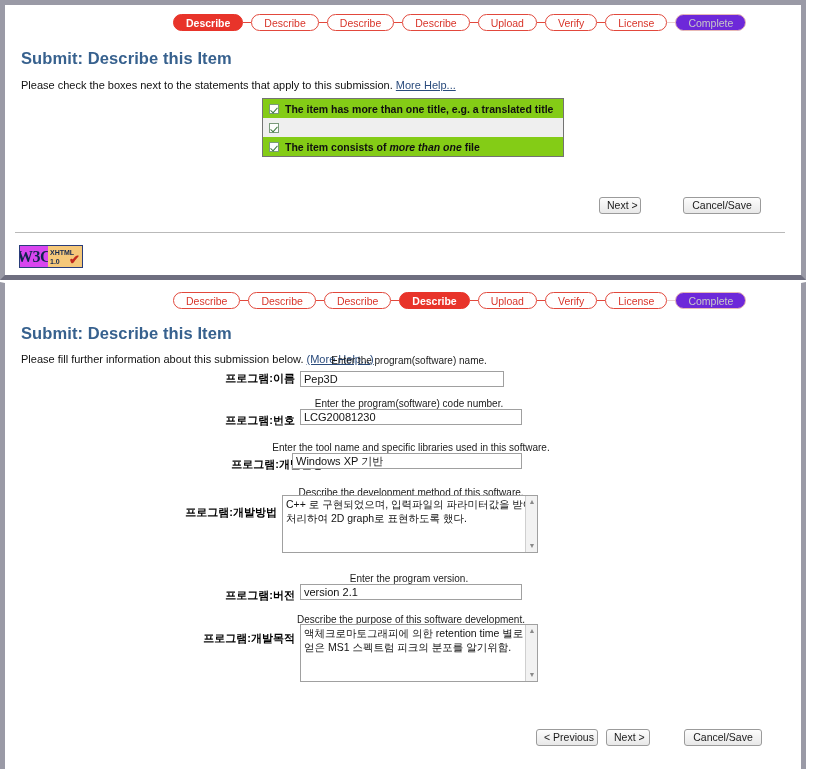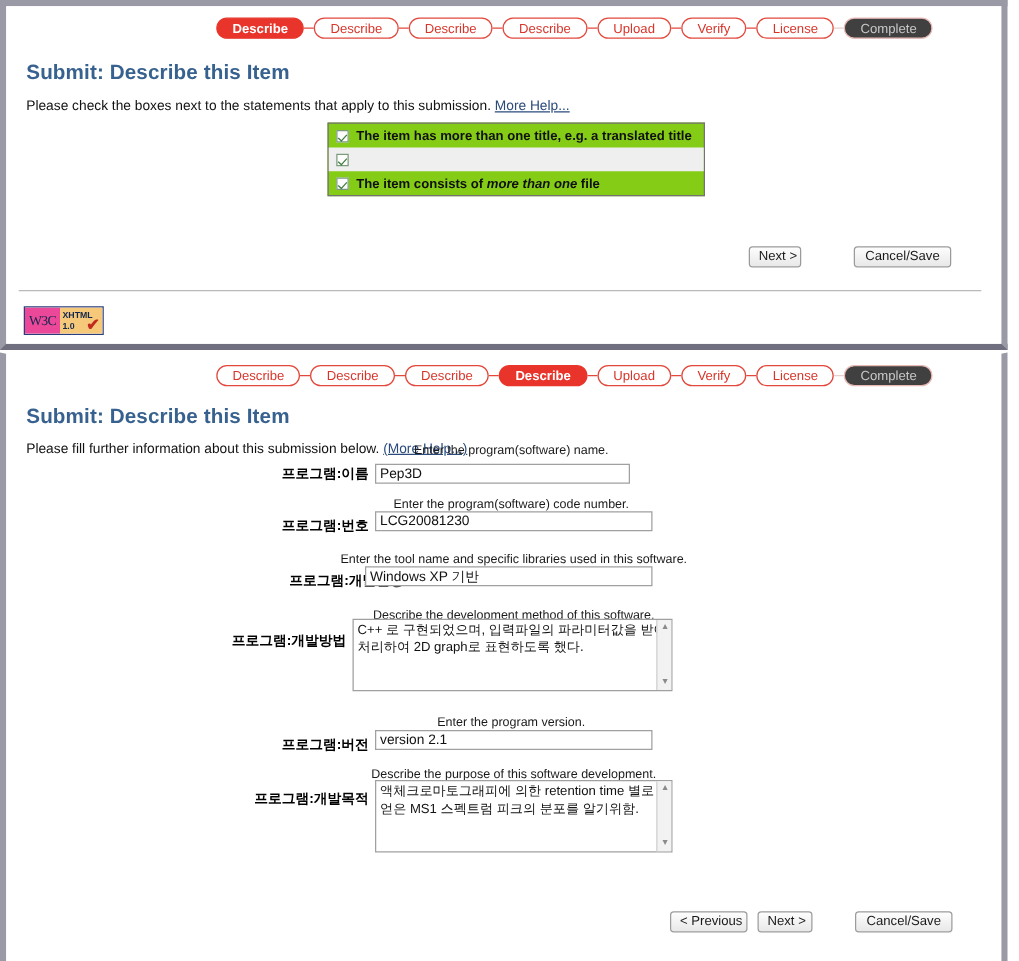--- a/index.html
+++ b/index.html
@@ -79,21 +79,21 @@
   }
   .step.active {
     background: #e8342a;
     border-color: #e8342a;
     color: #ffffff;
     font-weight: bold;
   }
   .step.done {
     border-color: #e8b9b5;
     color: #c8c8c8;
-    background: #404040;
+    background: #6d28d9;
   }
   .step-sep {
     width: 8px;
     height: 1px;
     background: #e2483c;
     flex: 0 0 auto;
   }
   .step-sep.pale { background: #e8cfcd; }
 
   
@@ -201,25 +201,25 @@
     width: 64px;
     height: 23px;
     border: 1px solid #2a3d7a;
     display: flex;
     box-sizing: border-box;
     background: #fff;
     overflow: hidden;
   }
   .w3c-left {
     width: 28px;
-    background: #ec4899;
+    background: #d946ef;
     color: #12264f;
     font-family: "Liberation Serif", serif;
-    font-weight: normal;
-    font-size: 11px;
+    font-weight: bold;
+    font-size: 16px;
     display: flex;
     align-items: center;
     justify-content: center;
     letter-spacing: -0.5px;
   }
   .w3c-right {
     flex: 1;
     background: #f5c87a;
     position: relative;
     color: #12264f;

